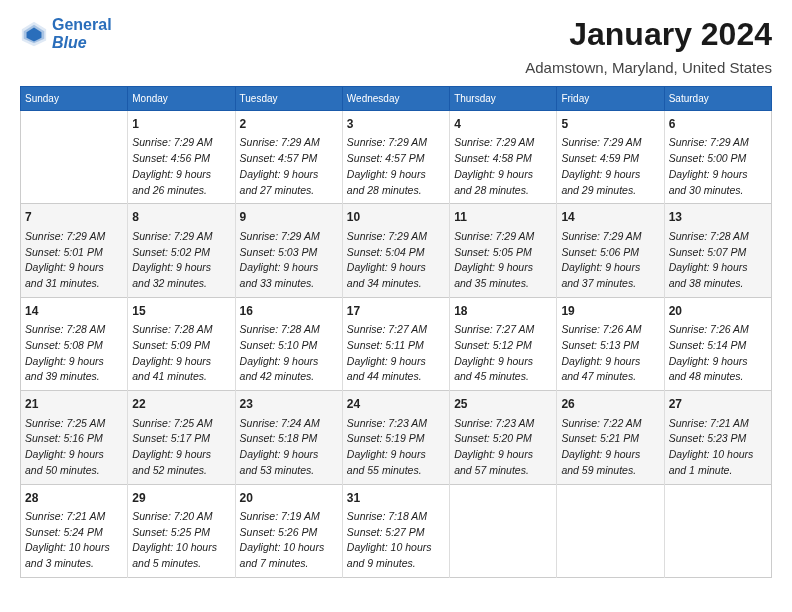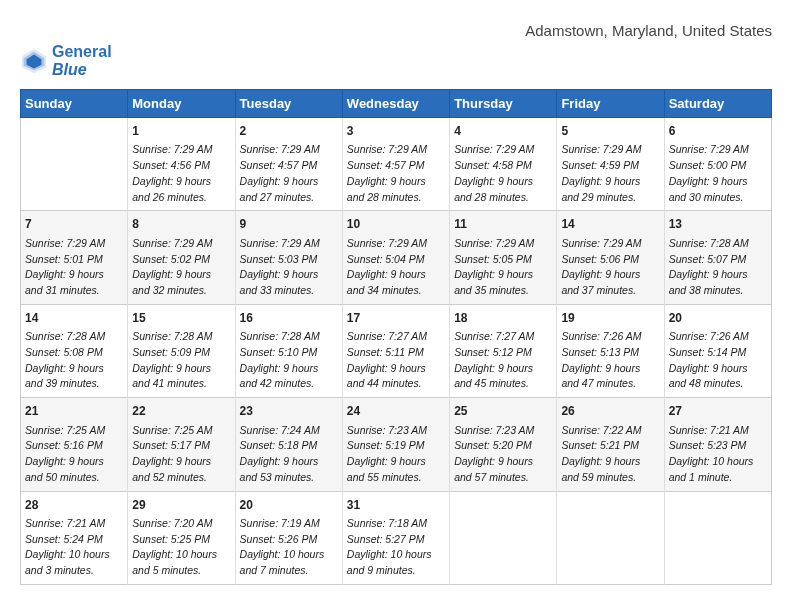--- a/index.html
+++ b/index.html
@@ -13,21 +13,20 @@
     .header {
       display: flex;
       justify-content: space-between;
       align-items: flex-start;
       margin-bottom: 10px;
     }
     .logo {
       display: flex;
       align-items: center;
       gap: 4px;
-      margin-top: 27px;
     }
     .logo-icon {
       width: 28px;
       height: 28px;
     }
     .title-block {
       text-align: right;
     }
     .month-title {
       font-size: 32px;
@@ -40,22 +39,22 @@
       margin-top: 6px;
     }
     table {
       width: 100%;
       border-collapse: collapse;
       table-layout: fixed;
     }
     thead th {
       background: #2a6ebb;
       color: #fff;
-      font-size: 13px;
-      font-weight: bold;
+      font-size: 10px;
+      font-weight: normal;
       padding: 6px 4px;
       text-align: left;
       border: 1px solid #1a5aaa;
       margin-top: 20px;
     }
     tbody tr {
       border-bottom: 1px solid #ccc;
     }
     tbody td {
       vertical-align: top;
@@ -95,20 +94,21 @@
       <polygon points="15,8 23,13 23,19 15,23 7,19 7,13" fill="#2a6ebb"></polygon>
     </svg>
     <div>
       <div style="font-size:16px;font-weight:bold;color:#1a1a1a;">
         <span style="color:#2a6ebb;">General</span>
       </div>
       <div style="font-size:16px;font-weight:bold;color:#2a6ebb;font-style:italic;">Blue</div>
     </div>
   </div>
   <div class="title-block">
+    <div class="month-title">January 2024</div>
     <div class="location">Adamstown, Maryland, United States</div>
   </div>
 </div>
 
 <table>
   <thead>
     <tr>
     <th>Sunday</th>
         <th>Monday</th>
         <th>Tuesday</th>

